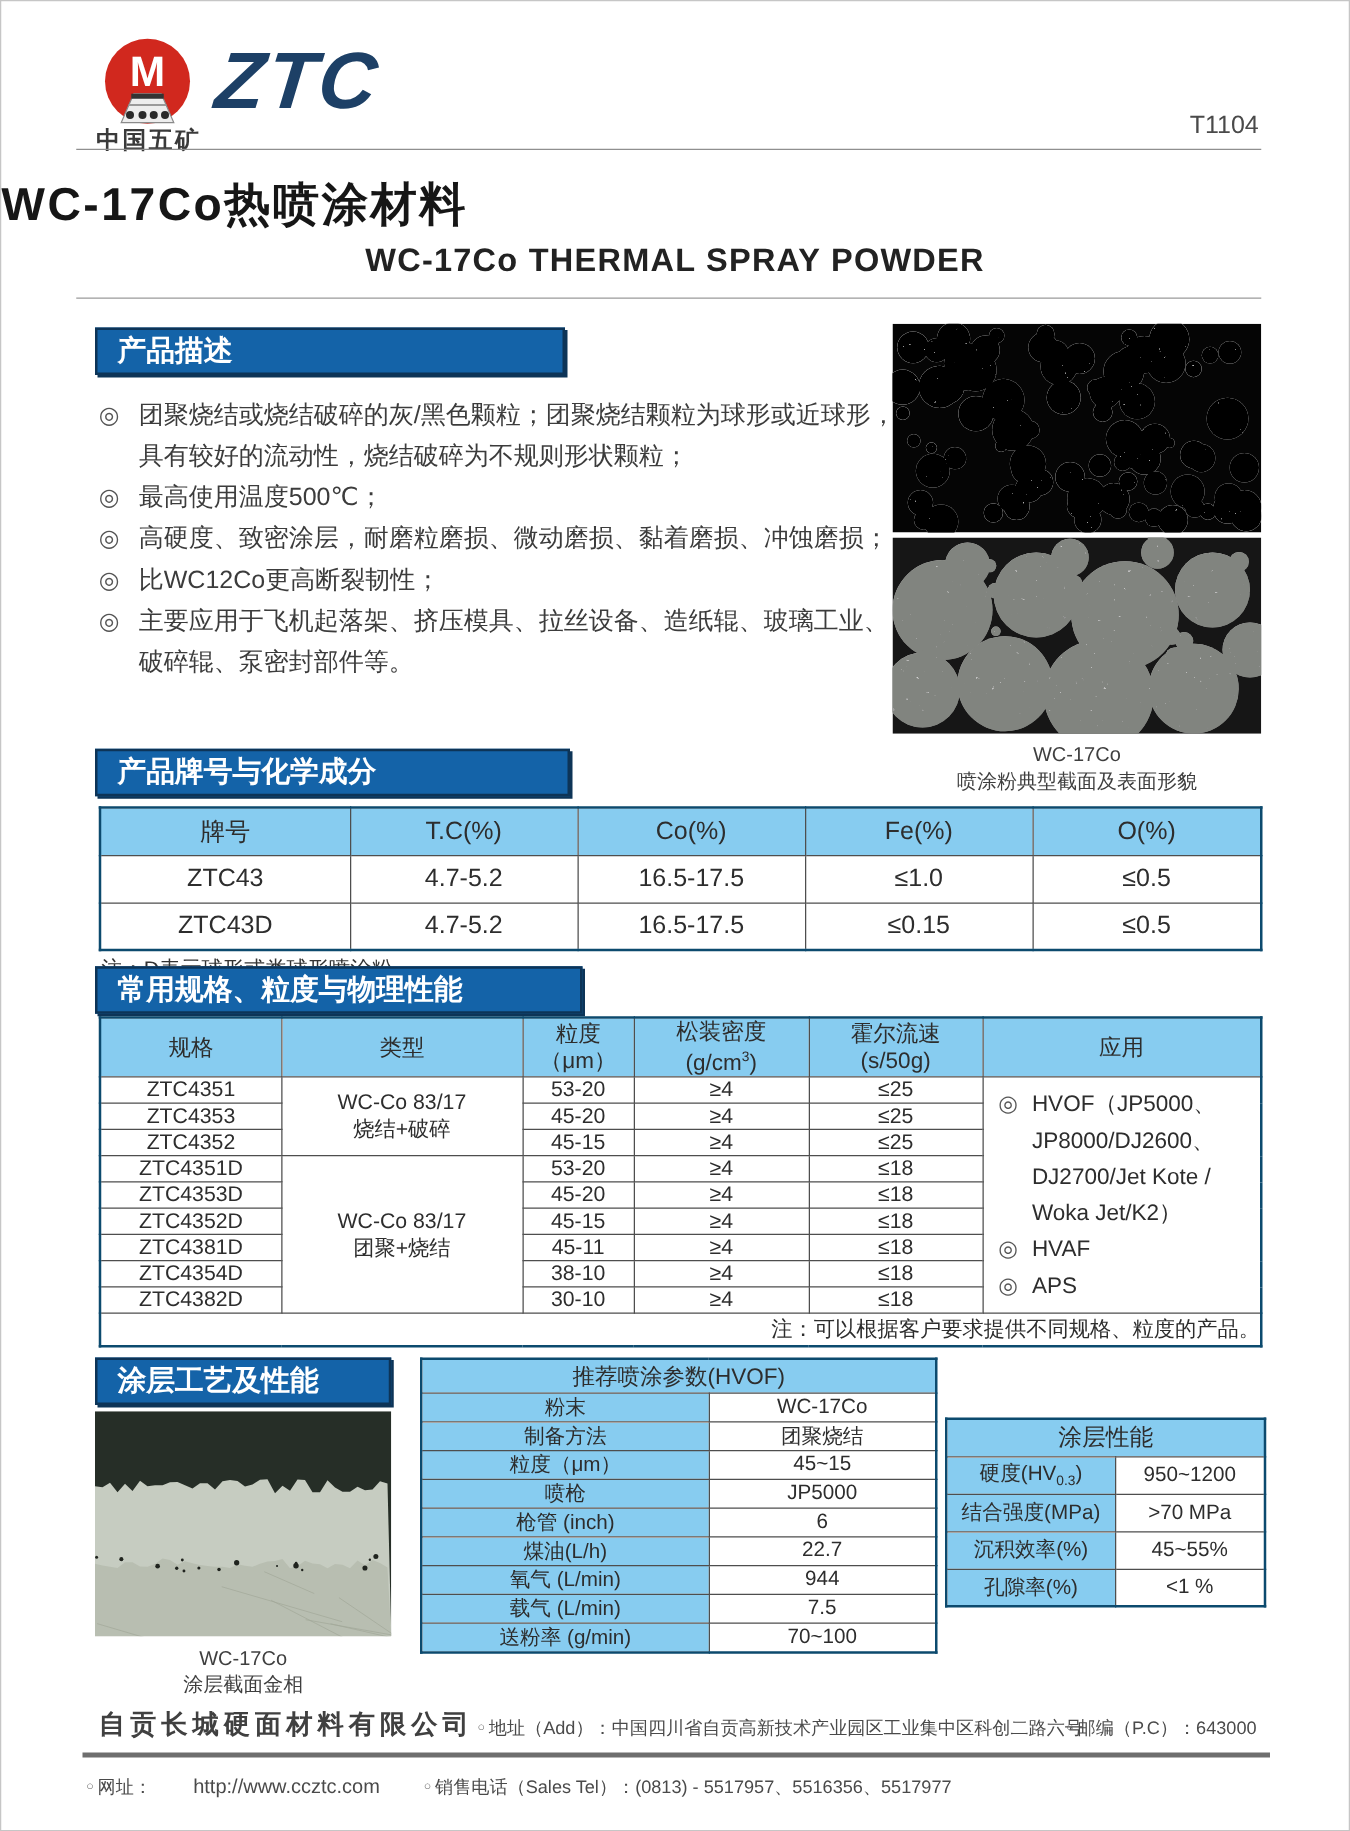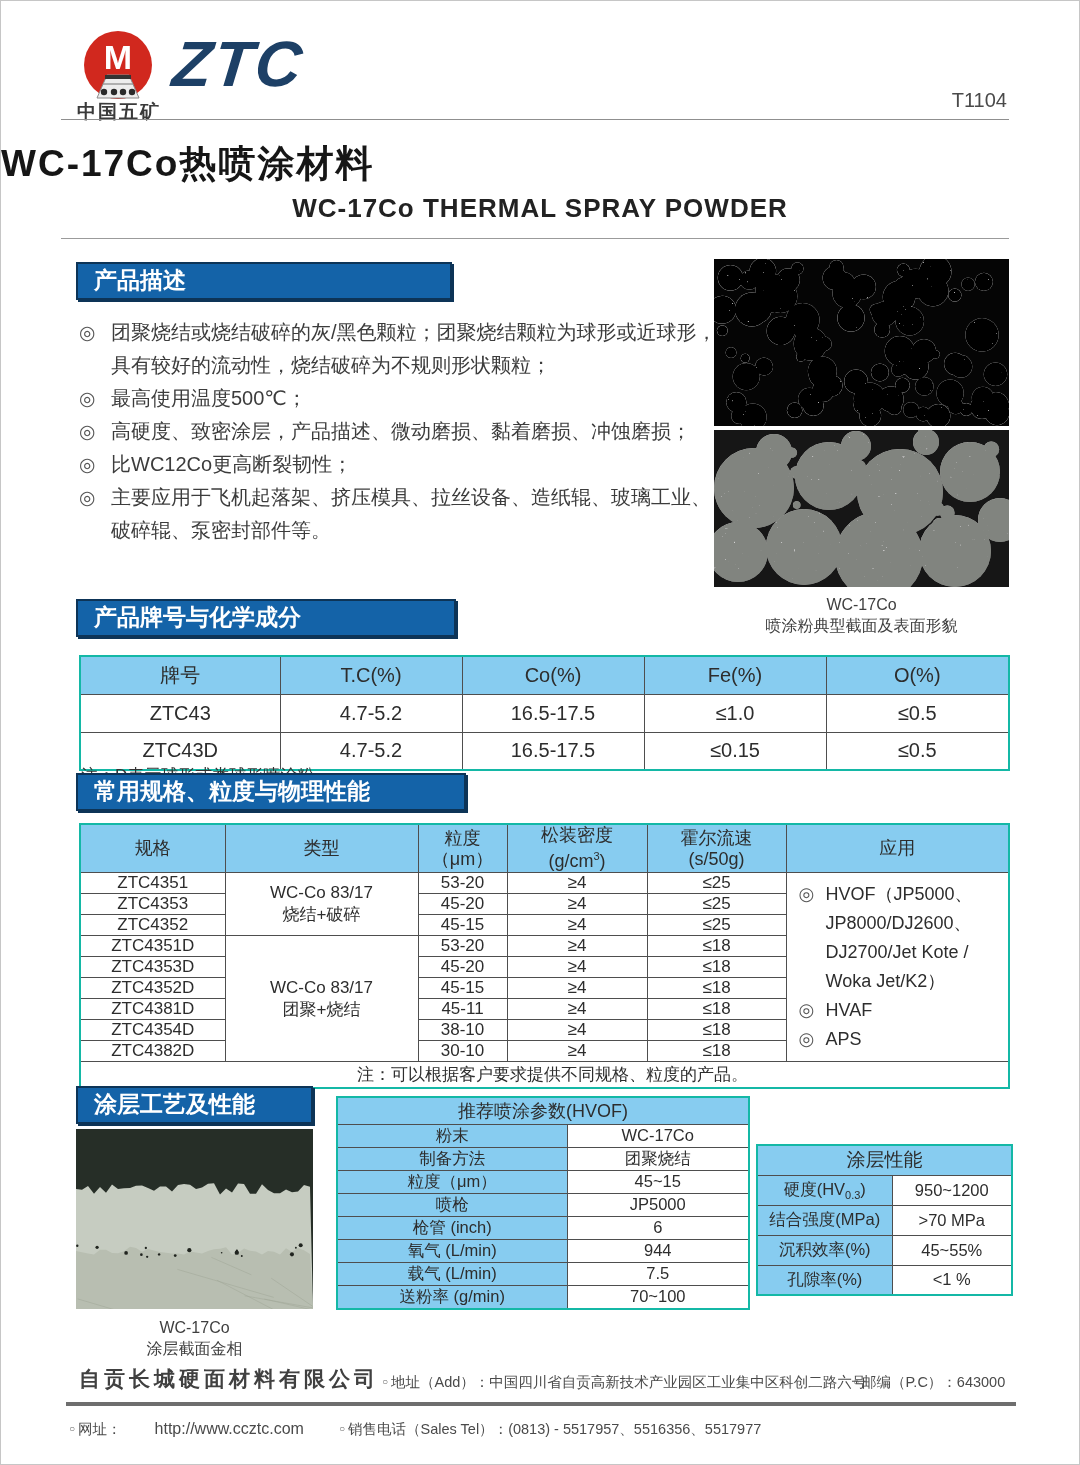--- a/index.html
+++ b/index.html
@@ -36,38 +36,38 @@
   
   .fig-powder { position:absolute; left:713px; top:258px; width:295px; }
   .fig-powder svg { display:block; }
   .fig-gap { height:4px; }
   .fig-cap { margin-top:7px; text-align:center; font-size:16px; line-height:21px; color:#3f3f3f; }
   .fig-coating { position:absolute; left:75px; top:1128px; width:237px; }
 
   
   table { border-collapse:collapse; table-layout:fixed; }
   th,td { border:1px solid #4e4e4e; text-align:center; color:#2d2d2d; overflow:hidden; }
-  .tbl { border:2px solid #14b8a6;margin-top:10px; }
+  .tbl { border:2px solid #0c4a6e; }
   .hd { background:#87ccf0; }
 
   
   .chem-tbl { position:absolute; left:78px; top:644px; width:929px; }
   .chem-tbl th { height:38px; font-size:20px; font-weight:normal; }
   .chem-tbl td { height:38px; font-size:20px; }
   .chem-note { position:absolute; left:80px; top:763px; font-size:17px; color:#333; }
 
   
   .spec-tbl { position:absolute; left:78px; top:812px; width:929px; }
   .spec-tbl th { font-weight:normal; font-size:18px; line-height:21px; height:46px; }
   .spec-tbl td { font-size:17px; height:21px; }
   .spec-tbl .type-cell div { line-height:22px; }
   .spec-tbl .app-cell { text-align:left; vertical-align:middle; padding:4px 6px 4px 12px; }
   .app-item { display:flex; gap:7px; font-size:18px; line-height:29px; color:#2d2d2d; }
   .app-item .mk { flex:0 0 20px; color:#555; }
-  .spec-note td { text-align:center; padding-left:16px; font-size:17px; height:26px; }
+  .spec-note td { text-align:right; padding-left:16px; font-size:17px; height:26px; }
 
   
   .param-tbl { position:absolute; left:335px; top:1085px; width:412px; }
   .param-tbl .ttl { height:27px; font-size:18px; font-weight:normal; }
   .param-tbl td { height:23px; font-size:16.5px; }
   .perf-tbl { position:absolute; left:755px; top:1133px; width:255px; }
   .perf-tbl .ttl { height:30px; font-size:19px; font-weight:normal; }
   .perf-tbl td { height:30px; font-size:16.5px; }
   sub,sup { font-size:11px; }
   .coat-cap { position:absolute; left:75px; top:1316px; width:237px; text-align:center;
@@ -116,21 +116,21 @@
     <li>
         <span class="mk">◎</span>
         <span class="tx">团聚烧结或烧结破碎的灰/黑色颗粒；团聚烧结颗粒为球形或近球形，具有较好的流动性，烧结破碎为不规则形状颗粒；</span>
       </li>
     <li>
         <span class="mk">◎</span>
         <span class="tx">最高使用温度500℃；</span>
       </li>
     <li>
         <span class="mk">◎</span>
-        <span class="tx">高硬度、致密涂层，产品描述、微动磨损、黏着磨损、冲蚀磨损；</span>
+        <span class="tx">高硬度、致密涂层，耐磨粒磨损、微动磨损、黏着磨损、冲蚀磨损；</span>
       </li>
     <li>
         <span class="mk">◎</span>
         <span class="tx">比WC12Co更高断裂韧性；</span>
       </li>
     <li>
         <span class="mk">◎</span>
         <span class="tx">主要应用于飞机起落架、挤压模具、拉丝设备、造纸辊、玻璃工业、破碎辊、泵密封部件等。</span>
       </li>
   </ul>
@@ -541,20 +541,24 @@
         </tr>
     <tr>
           <td class="hd">喷枪</td>
           <td>JP5000</td>
         </tr>
     <tr>
           <td class="hd">枪管 (inch)</td>
           <td>6</td>
         </tr>
     <tr>
+          <td class="hd">煤油(L/h)</td>
+          <td>22.7</td>
+        </tr>
+    <tr>
           <td class="hd">氧气 (L/min)</td>
           <td>944</td>
         </tr>
     <tr>
           <td class="hd">载气 (L/min)</td>
           <td>7.5</td>
         </tr>
     <tr>
           <td class="hd">送粉率 (g/min)</td>
           <td>70~100</td>

